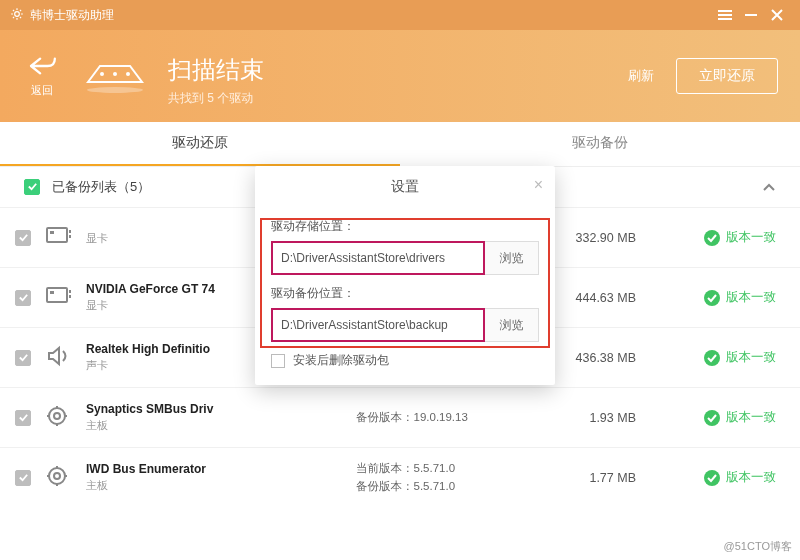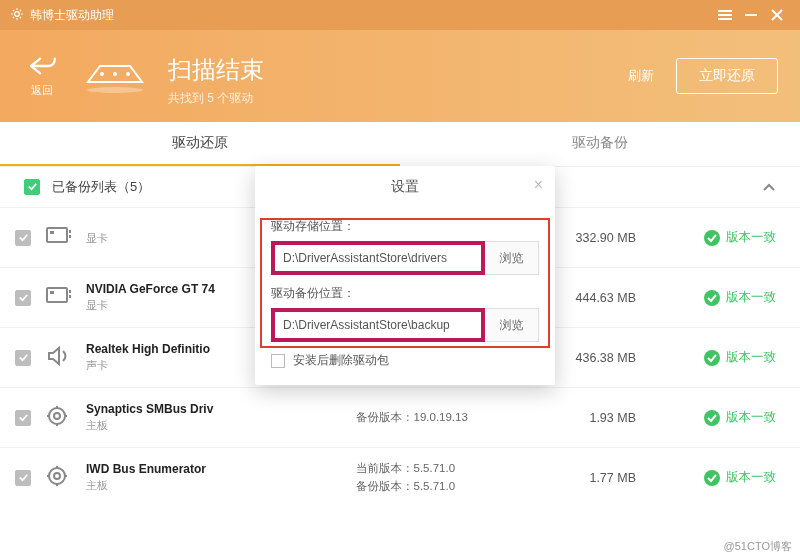--- a/index.html
+++ b/index.html
@@ -52,21 +52,21 @@
   .row .stat { color: #40c463; display: flex; align-items: center; justify-content: flex-end; gap: 6px; font-size: 12.5px; padding-right: 20px; }
   .row .stat svg { width: 16px; height: 16px; fill: #40c463; }
 
   
   .modal { position: absolute; left: 255px; top: 166px; width: 300px; background: #fff; box-shadow: 0 6px 22px rgba(0,0,0,.2); border-radius: 2px; font-size: 12px; color: #555; padding: 0; z-index: 5; }
   .modal .m-title { text-align: center; font-size: 14px; padding: 12px 0 10px; position: relative; color: #555; }
   .modal .m-close { position: absolute; right: 12px; top: 10px; color: #bbb; font-size: 16px; cursor: pointer; }
   .m-body { padding: 6px 16px 16px; }
   .m-label { font-size: 12px; margin: 6px 0 6px; }
   .m-row { display: flex; margin-bottom: 10px; }
-  .m-row input { flex: 1; height: 34px; border: 4px solid #be185d; padding: 0 8px; font-size: 12px; color: #555; }
+  .m-row input { flex: 1; height: 34px; border: 2px solid #be185d; padding: 0 8px; font-size: 12px; color: #555; }
   .m-row .browse { width: 54px; height: 34px; border: 1px solid #ddd; border-left: none; background: #fafafa; font-size: 12px; color: #666; cursor: pointer; }
   .m-check { display: flex; align-items: center; gap: 8px; margin-top: 6px; }
   .m-check .box { width: 14px; height: 14px; border: 1px solid #bbb; }
   .red-box { position: absolute; border: 2px solid #e03d2e; left: 260px; top: 218px; width: 290px; height: 130px; pointer-events: none; z-index: 6; }
 
   .watermark { position: absolute; right: 8px; bottom: 6px; font-size: 11px; color: #999; }
 </style>
 </head>
 <body>
 

